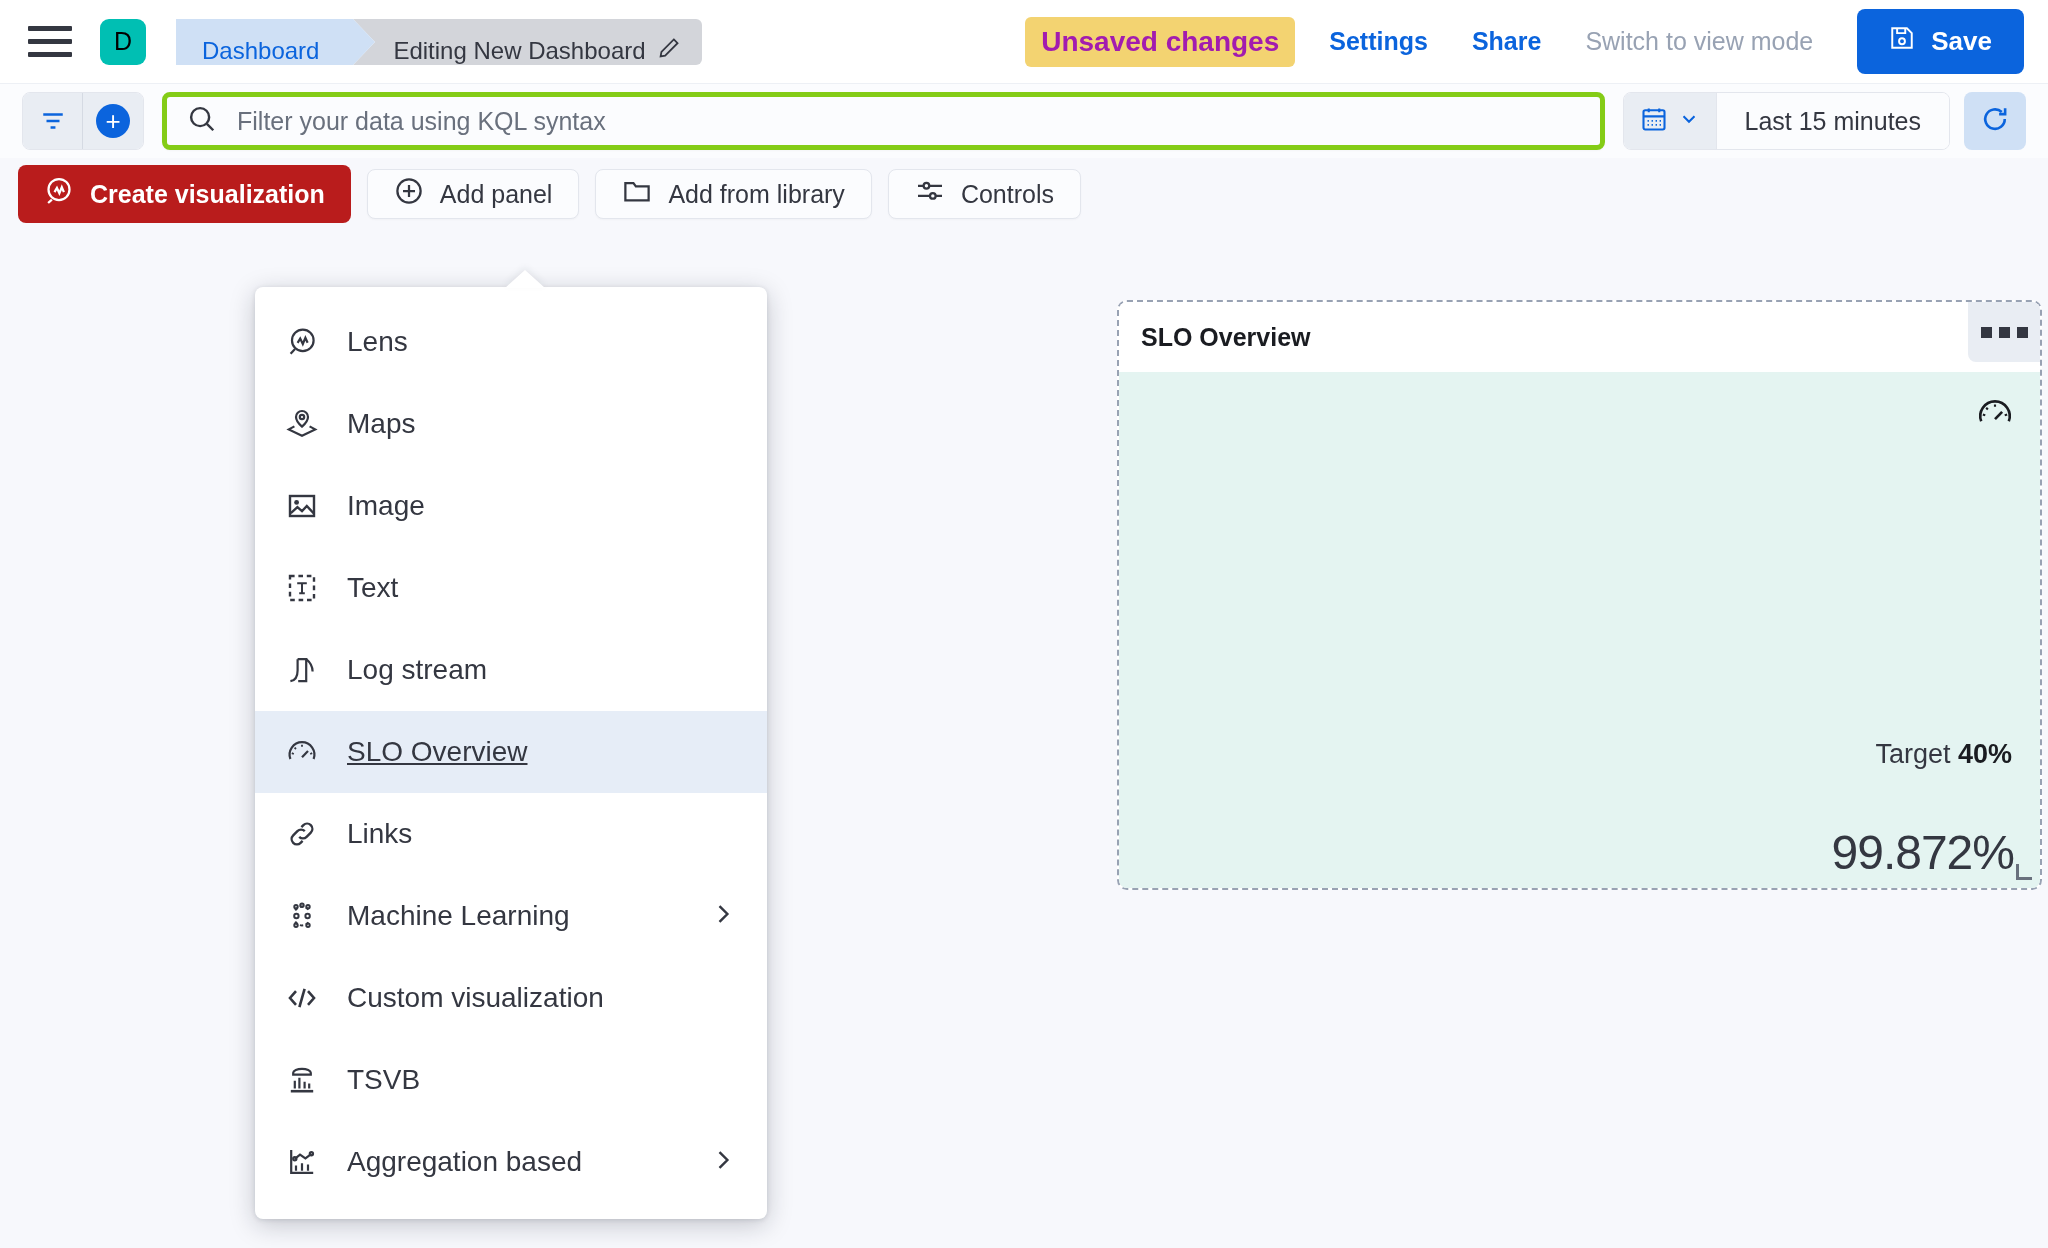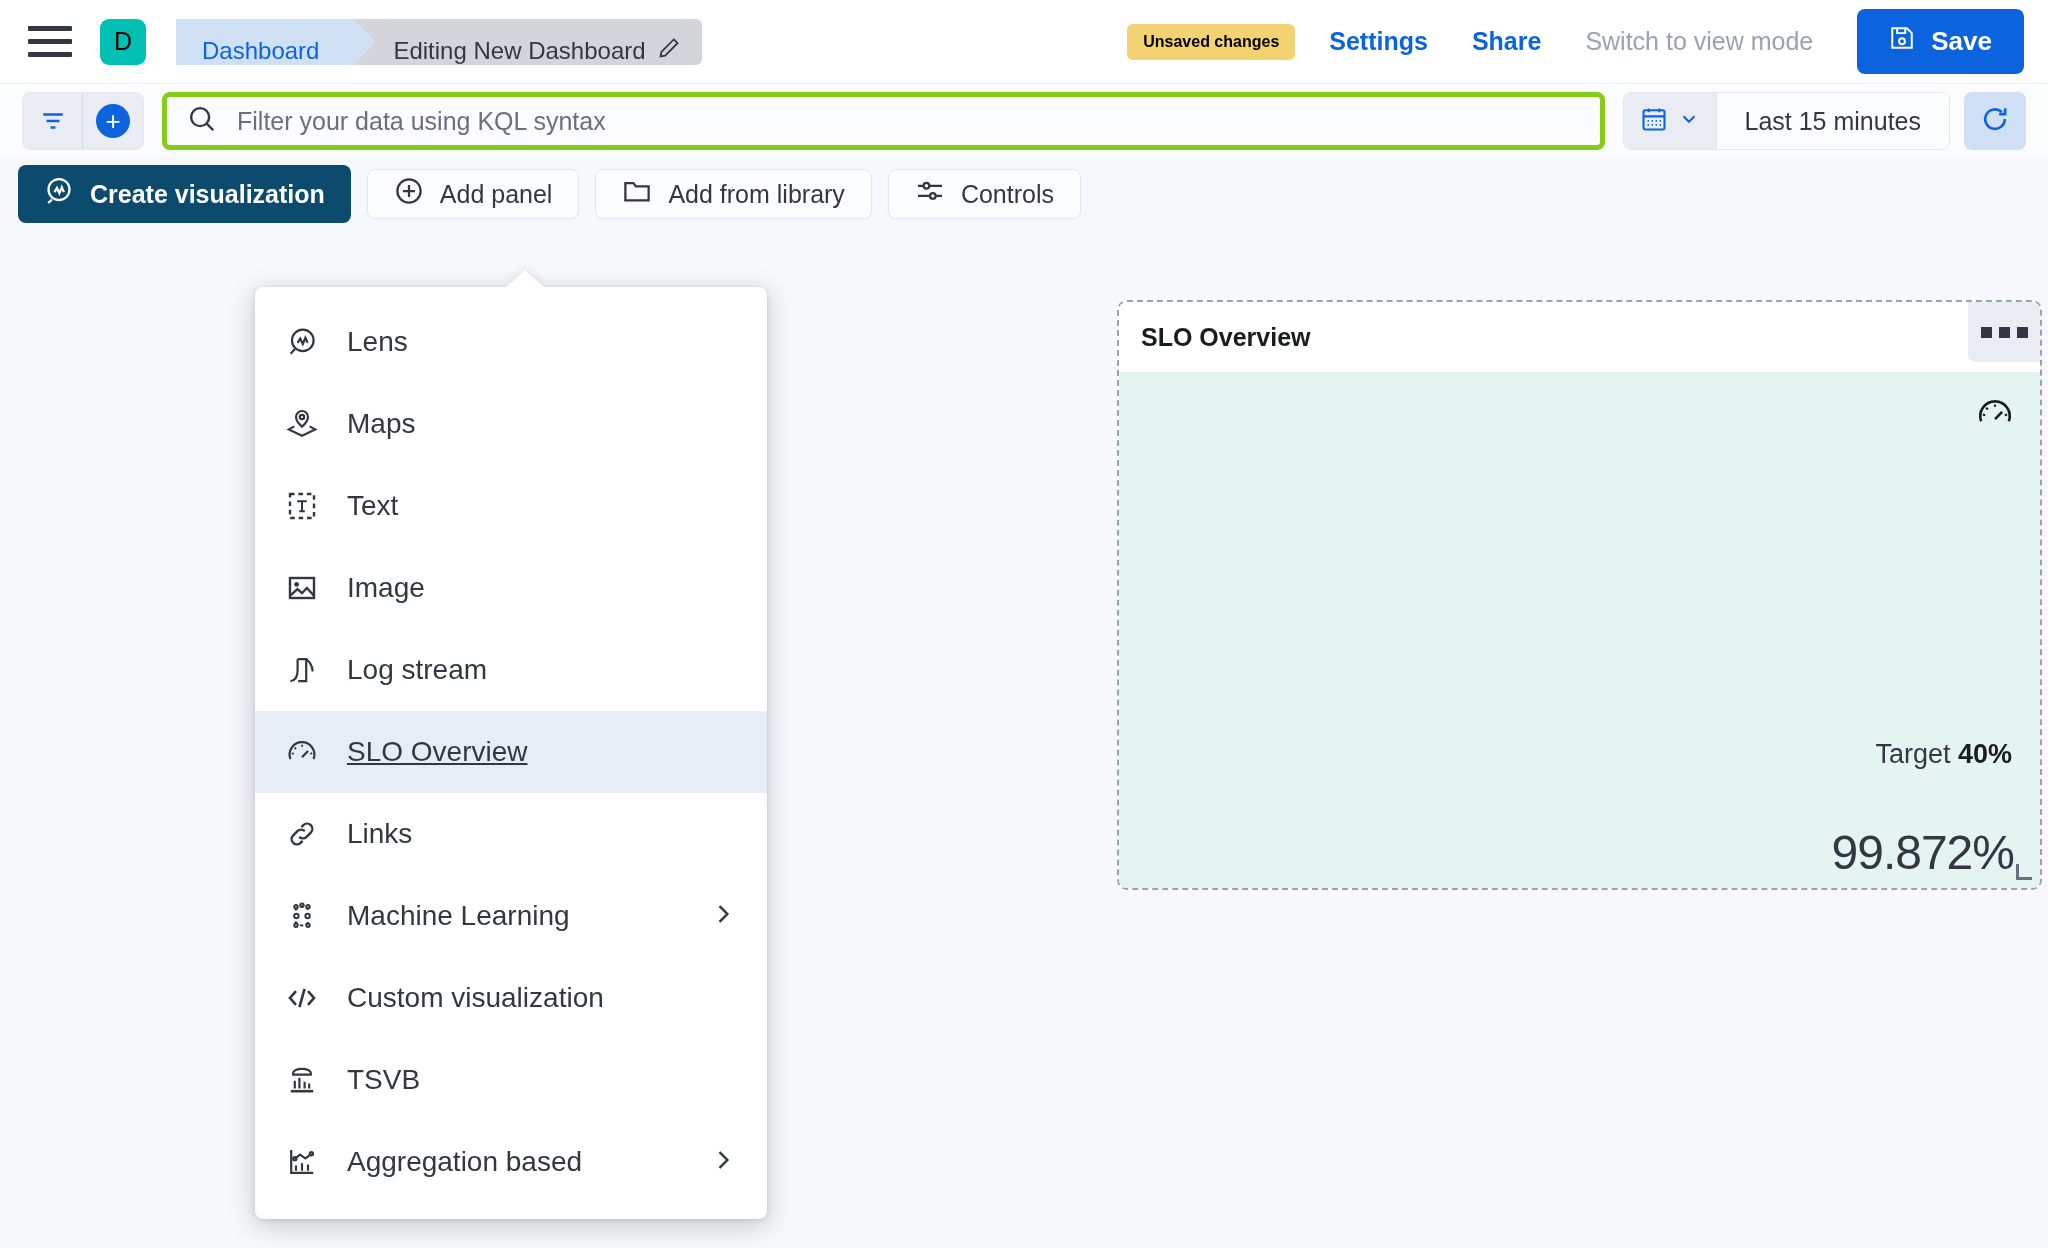--- a/index.html
+++ b/index.html
@@ -68,22 +68,22 @@
     border-top: 23px solid transparent;
     border-bottom: 23px solid transparent;
     border-left: 22px solid #FFFFFF;
   }
 
   .hdr-right {
     margin-left: auto; display: flex; align-items: center;
     gap: 0; padding-right: 24px;
   }
   .badge-unsaved {
-    background: #F3D371; color: #000000;
-    font-size: 16px; font-weight: 700;
+    background: #F3D371; color: #a21caf;
+    font-size: 28px; font-weight: 700;
     padding: 9px 16px; border-radius: 6px;
     margin-right: 34px;
   }
   .hdr-link {
     font-size: 25px; font-weight: 700; color: #0B64DD;
     margin-right: 44px; cursor: pointer;
   }
   .hdr-link.muted { color: #98A2B3; font-weight: 400; }
   .save-btn {
     background: #0B64DD; color: #fff;
@@ -161,21 +161,21 @@
 
   
   .toolbar {
     position: absolute; top: 158px; left: 0;
     width: 2048px; height: 72px;
     background: #F7F8FC;
     display: flex; align-items: center; gap: 16px;
     padding-left: 18px;
   }
   .tb-primary {
-    background: #0c4a6e; color: #fff;
+    background: #b91c1c; color: #fff;
     font-size: 25px; font-weight: 700;
     height: 58px; padding: 0 26px; border-radius: 8px;
     display: flex; align-items: center; gap: 16px;
     border: none; cursor: pointer;
     font-family: "Liberation Sans", sans-serif;
   }
   .tb-btn {
     background: #FBFCFE; color: #343741;
     font-size: 25px;
     height: 50px; padding: 0 26px; border-radius: 8px;
@@ -446,36 +446,36 @@
           <circle cx="8" cy="4.5" r="1.1"></circle>
           <path d="M4.2 9.2L1.4 10.7 8 13.9l6.6-3.2-2.8-1.5"></path>
         </svg>
       </span>
       <span class="mi-label">Maps</span>
     </div>
 
     <div class="menu-item">
       <span class="mi-icon">
         <svg width="32" height="32" viewBox="0 0 16 16" fill="none" stroke="#343741" stroke-width="1.2">
-          <rect x="2" y="2" width="12" height="12" stroke-dasharray="2.3 1.9"></rect>
-          <path d="M5.6 5.6h4.8M8 5.6v5M6.6 10.6h2.8" stroke-width="1"></path>
-        </svg>
-      </span>
-      <span class="mi-label">Text</span>
-    </div>
-
-    <div class="menu-item">
-      <span class="mi-icon">
-        <svg width="32" height="32" viewBox="0 0 16 16" fill="none" stroke="#343741" stroke-width="1.2">
           <rect x="2" y="3" width="12" height="10"></rect>
           <circle cx="5.3" cy="6.2" r="1.2" fill="#343741" stroke="none"></circle>
           <path d="M2.4 11.6l3.3-3 2.3 2 2.4-2.6 3.4 3.6"></path>
         </svg>
       </span>
       <span class="mi-label">Image</span>
+    </div>
+
+    <div class="menu-item">
+      <span class="mi-icon">
+        <svg width="32" height="32" viewBox="0 0 16 16" fill="none" stroke="#343741" stroke-width="1.2">
+          <rect x="2" y="2" width="12" height="12" stroke-dasharray="2.3 1.9"></rect>
+          <path d="M5.6 5.6h4.8M8 5.6v5M6.6 10.6h2.8" stroke-width="1"></path>
+        </svg>
+      </span>
+      <span class="mi-label">Text</span>
     </div>
 
     <div class="menu-item">
       <span class="mi-icon">
         <svg width="32" height="32" viewBox="0 0 16 16" fill="none" stroke="#343741" stroke-width="1.1">
           <path d="M2.2 13.6c2.4-.4 3.6-2.6 3.6-5.4V2.6"></path>
           <path d="M5.8 2.6h4.3v11h-4"></path>
           <path d="M10.1 2.6c2 1.6 3.2 4 3.2 6.2"></path>
         </svg>
       </span>

